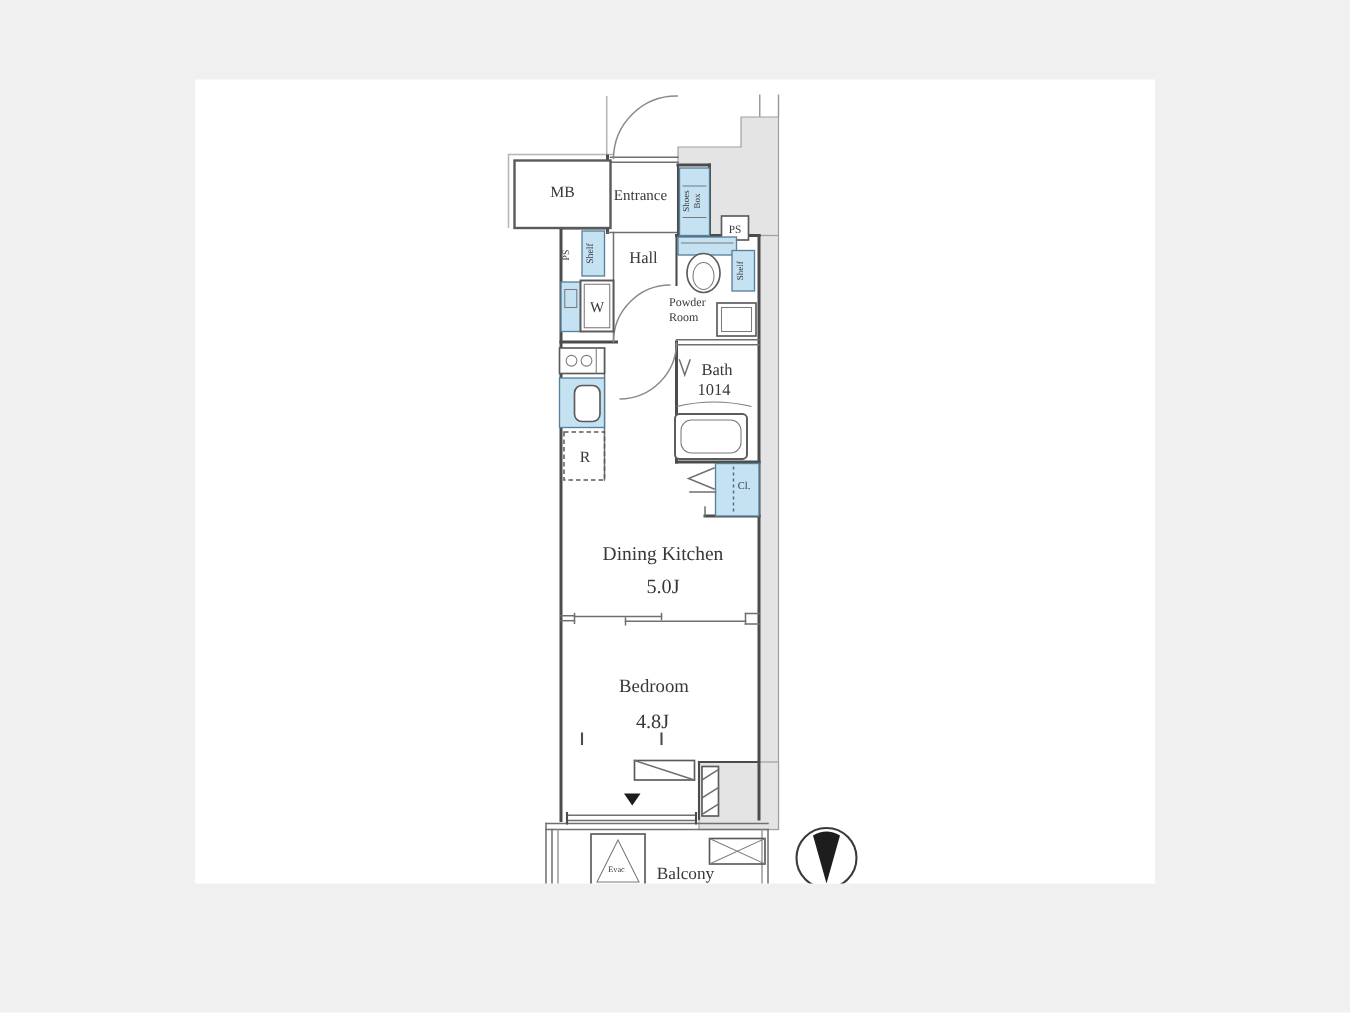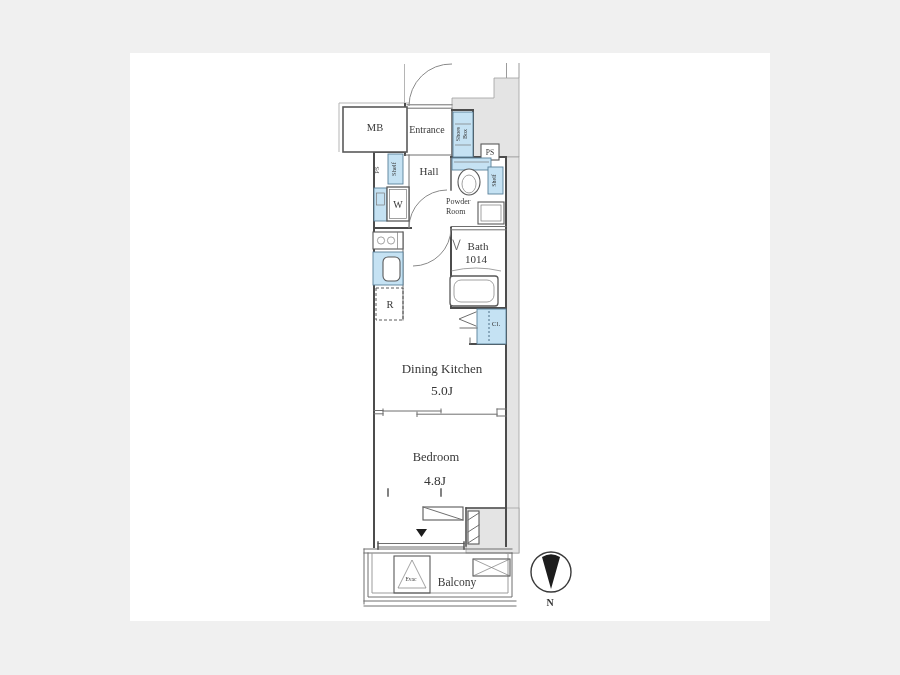--- a/index.html
+++ b/index.html
@@ -1,17 +1,17 @@
 <!DOCTYPE html>
 <html style="--bg: #f0f0f0; --panel: #ffffff; --line: #4c4c4c; --wallGray: #e4e4e4; --fixtureBlue: #c5e2f3; --text: #383838;"><head>
 <meta charset="utf-8">
 <style>
   html,body{margin:0;padding:0;}
   body{background:var(--bg,#f0f0f0);font-family:"Liberation Serif", serif;}
-  .stage{position:relative;width:900px;height:675px;background:var(--bg,#f0f0f0);overflow:hidden;}
+  .stage{position:relative;width:900px;height:589px;background:var(--bg,#f0f0f0);overflow:hidden;}
   .panel{position:absolute;left:130px;top:53px;width:640px;height:568px;background:var(--panel,#ffffff);}
   svg{position:absolute;left:0;top:0;}
   
   .wall{stroke:var(--line,#4c4c4c);fill:none;stroke-width:2;stroke-linecap:square;}
   .wall-med{stroke:var(--line,#4c4c4c);fill:none;stroke-width:1.4;stroke-linecap:square;}
   .wall-thin{stroke:#6f6f6f;fill:none;stroke-width:1;stroke-linecap:square;}
   .hair{stroke:#9b9b9b;fill:none;stroke-width:1;}
   .hair-lt{stroke:#b5b5b5;fill:none;stroke-width:1;}
   .fix{stroke:#5a5a5a;fill:#ffffff;stroke-width:1.1;}
   .fix-in{stroke:#7a7a7a;fill:none;stroke-width:.7;}

